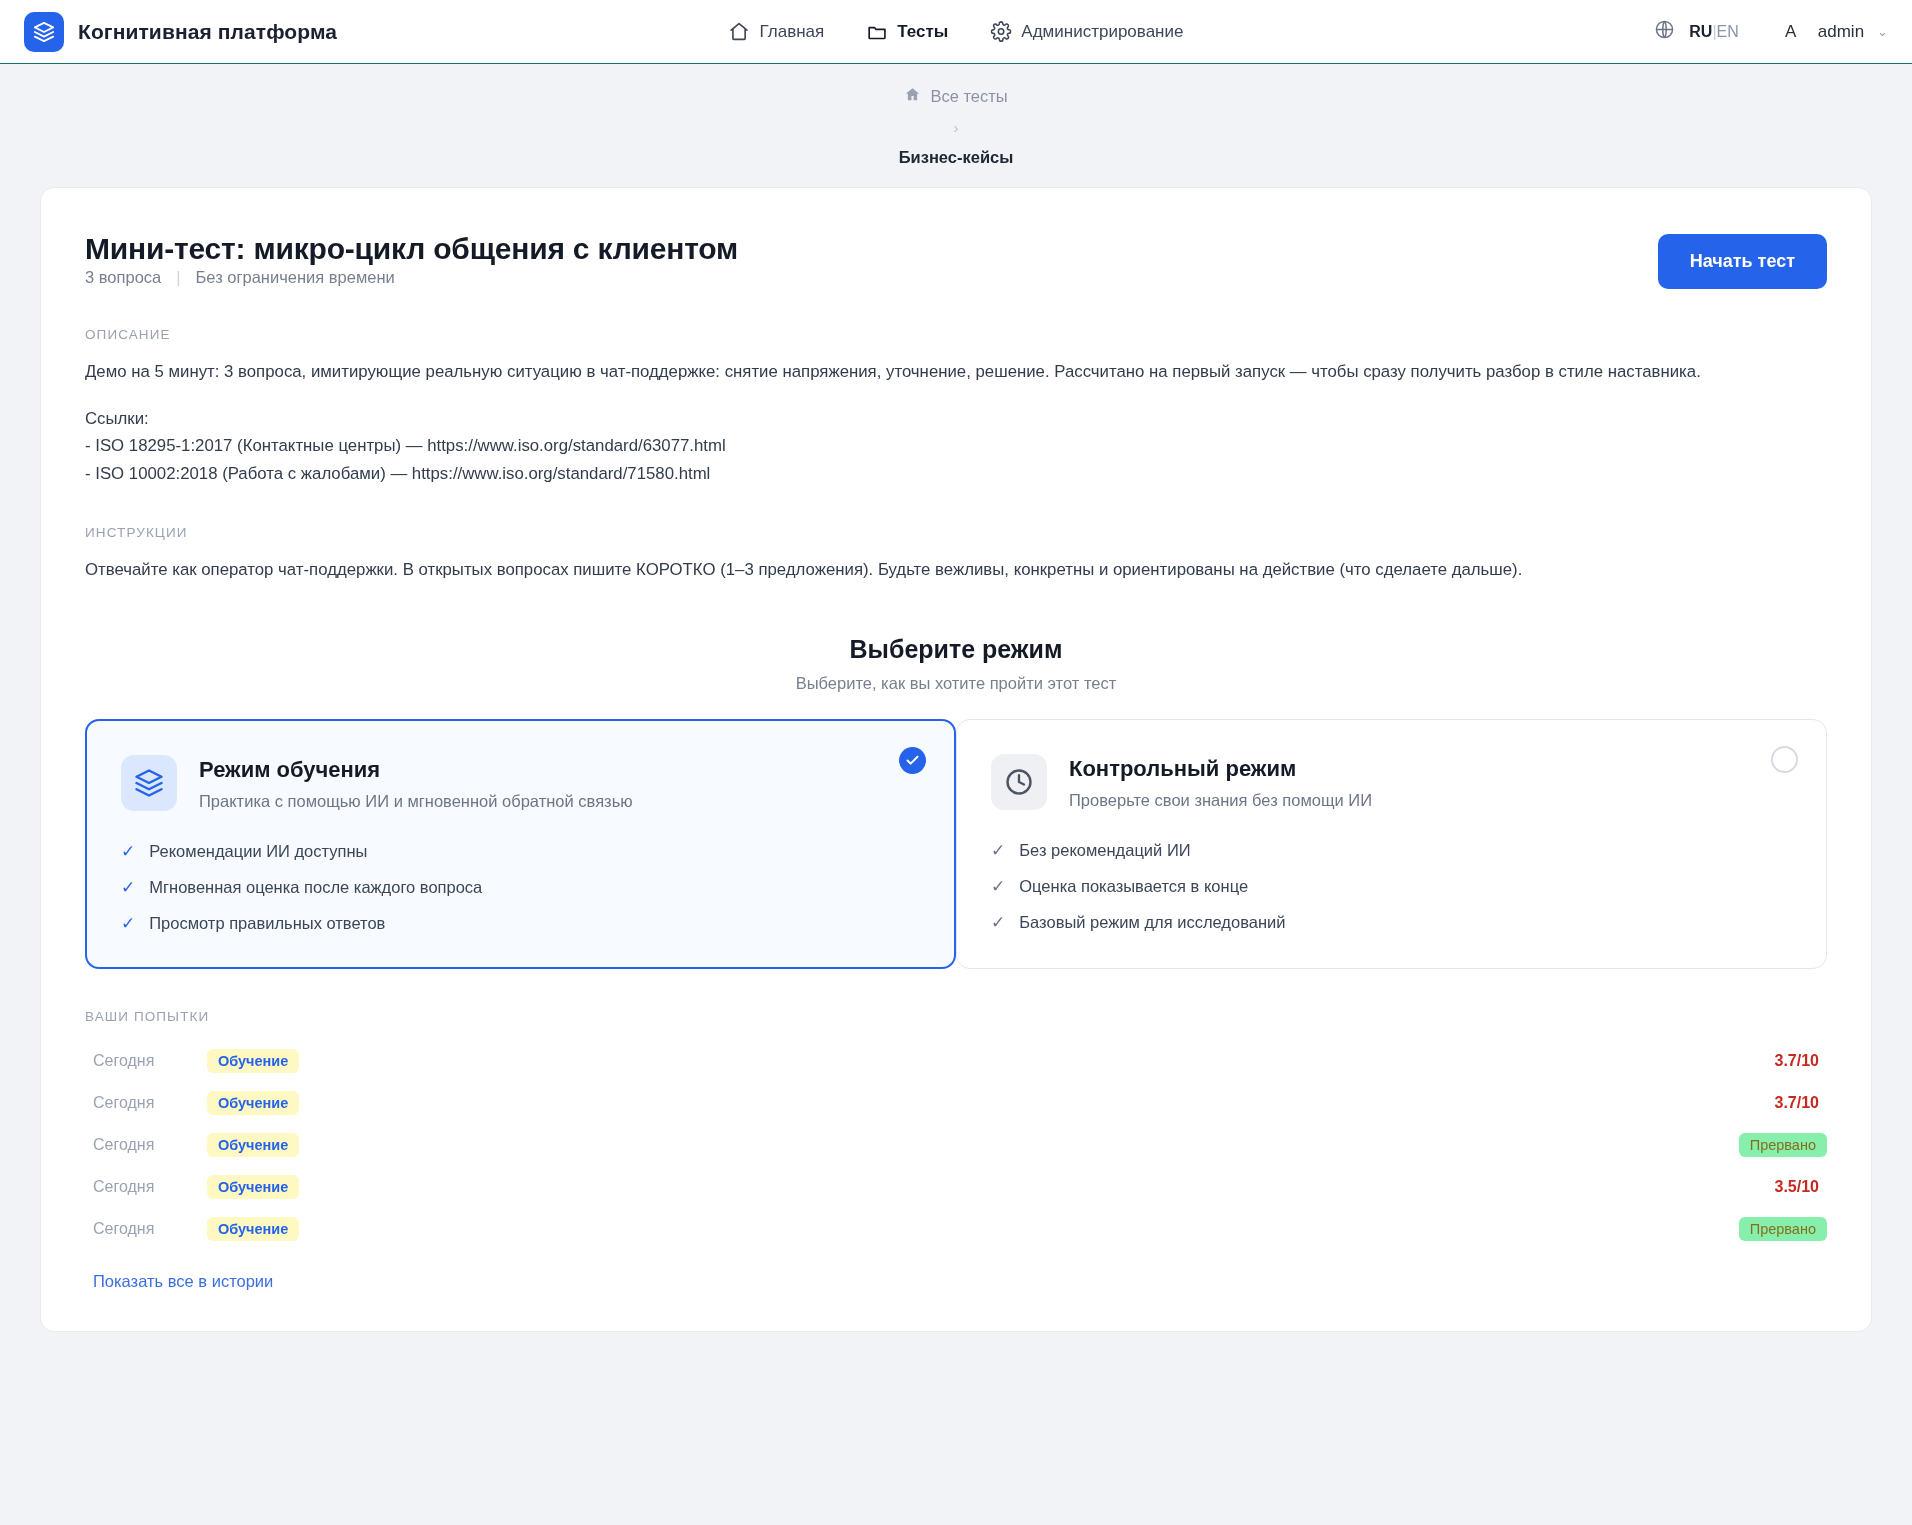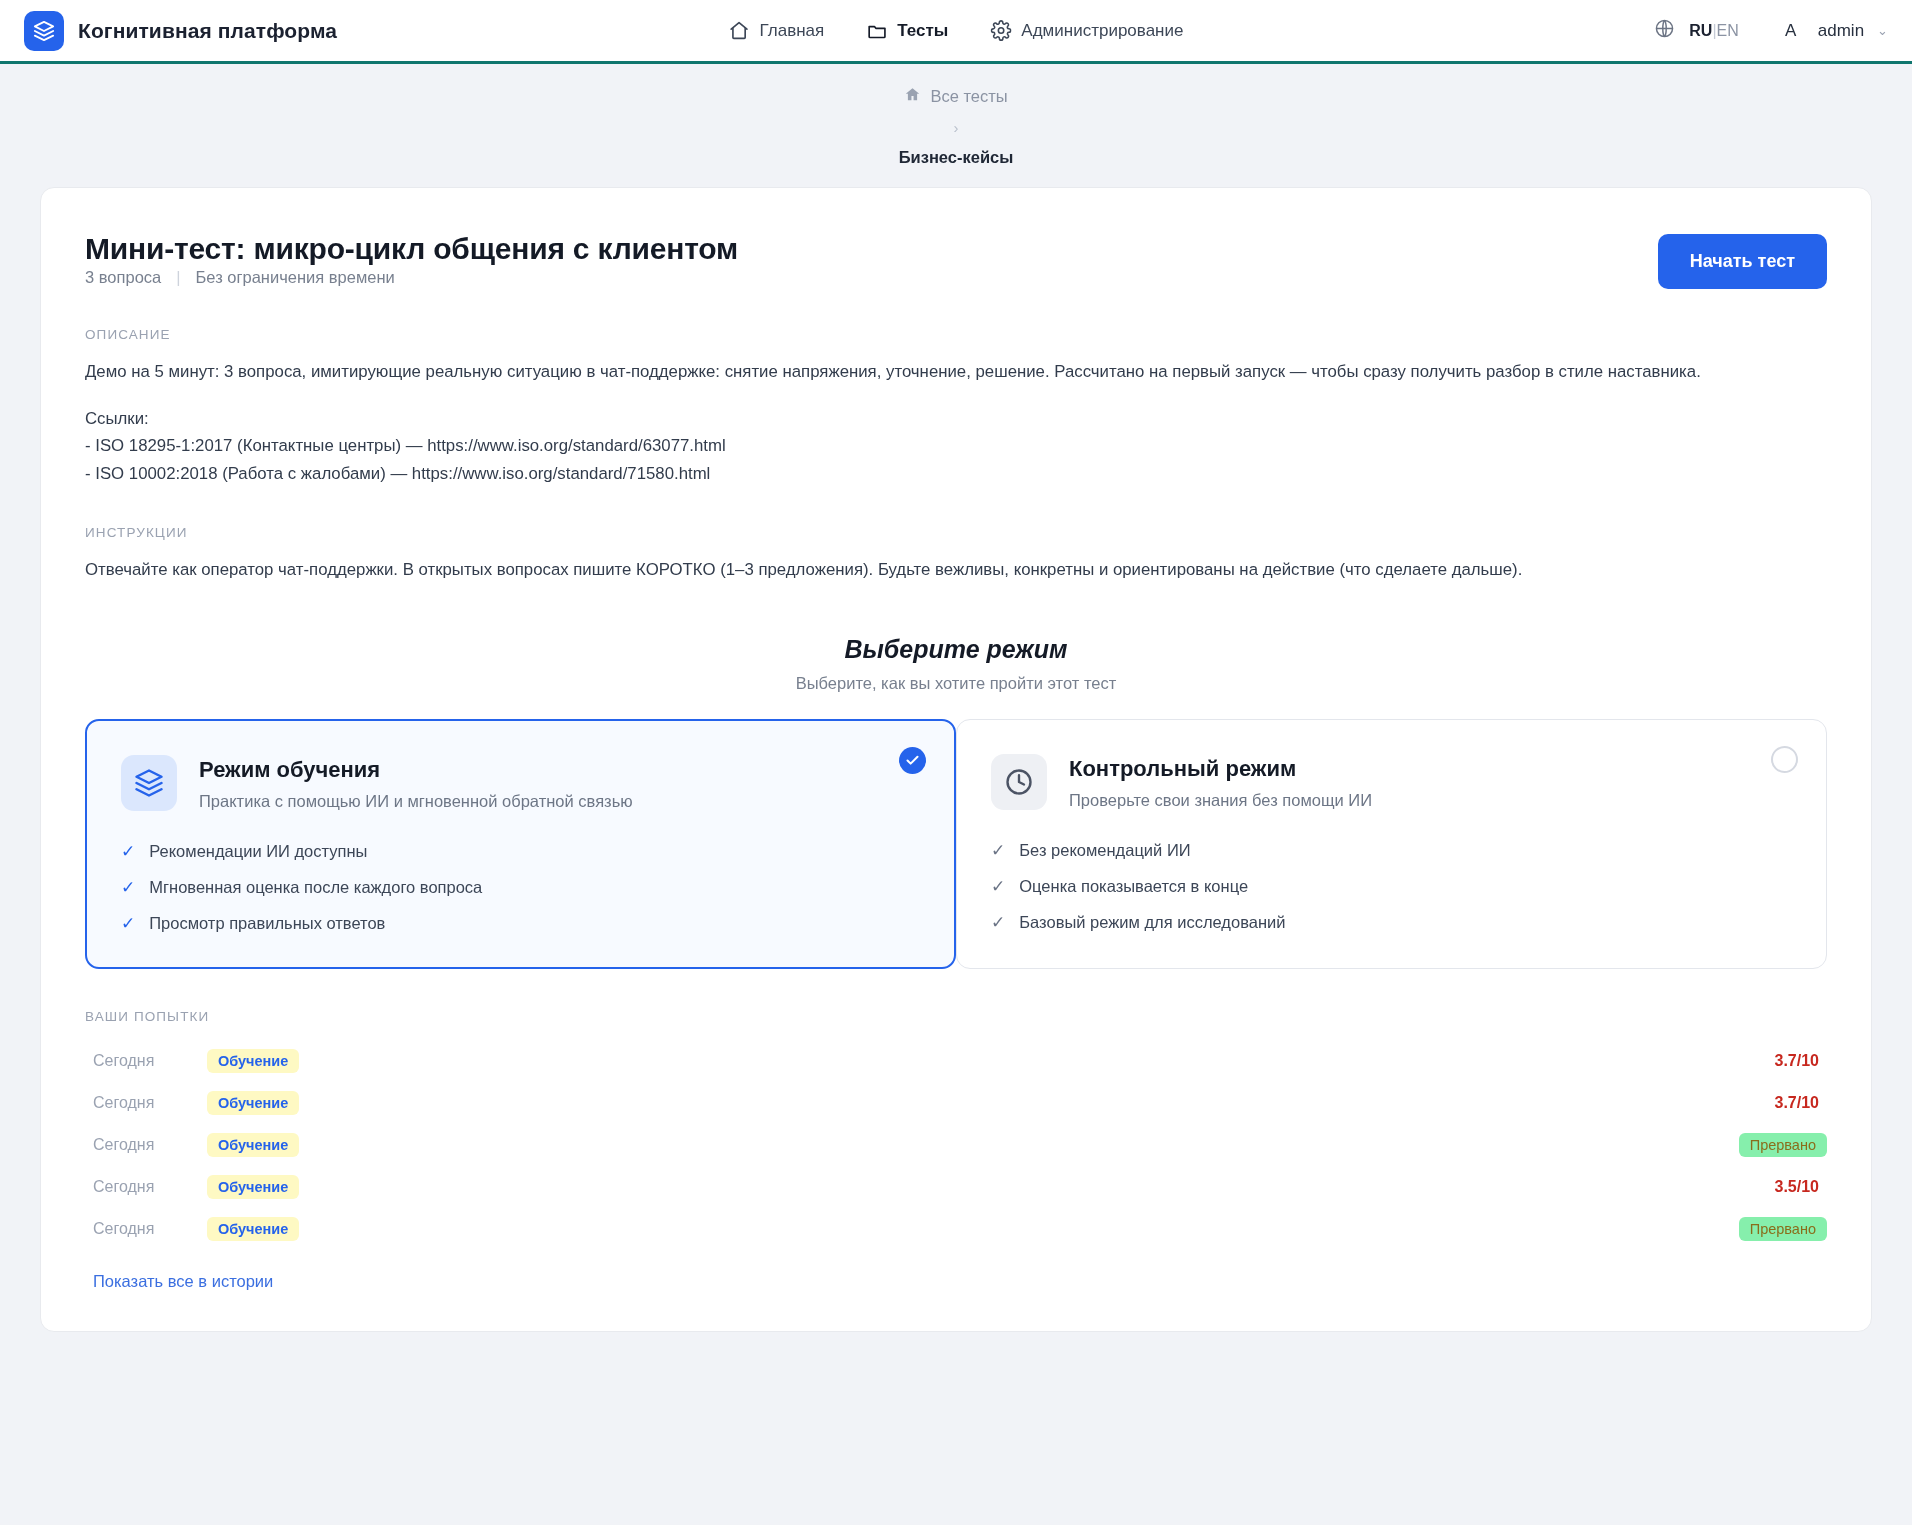--- a/index.html
+++ b/index.html
@@ -12,21 +12,21 @@
     -webkit-font-smoothing: antialiased;
   }
 
   
   .appbar {
     height: 64px;
     background: #ffffff;
     display: flex;
     align-items: center;
     padding: 0 24px;
-    border-bottom: 3px solid #0f766e;
+    border-bottom: 1px solid #0f766e;
     position: relative;
   }
   .brand { display: flex; align-items: center; gap: 14px; }
   .brand-logo {
     width: 40px; height: 40px;
     border-radius: 10px;
     background: #2563eb;
     display: flex; align-items: center; justify-content: center;
   }
   .brand-name {
@@ -163,21 +163,20 @@
   
   .mode-head {
     text-align: center;
     margin-top: 52px;
   }
   .mode-head h2 {
     font-size: 25px;
     font-weight: 700;
     color: #141a26;
     margin-bottom: 10px;
-    font-style: italic;
   }
   .mode-head p {
     font-size: 16.5px;
     color: #78808f;
   }
 
   .mode-grid {
     display: grid;
     grid-template-columns: 1fr 1fr;
     margin-top: 26px;

